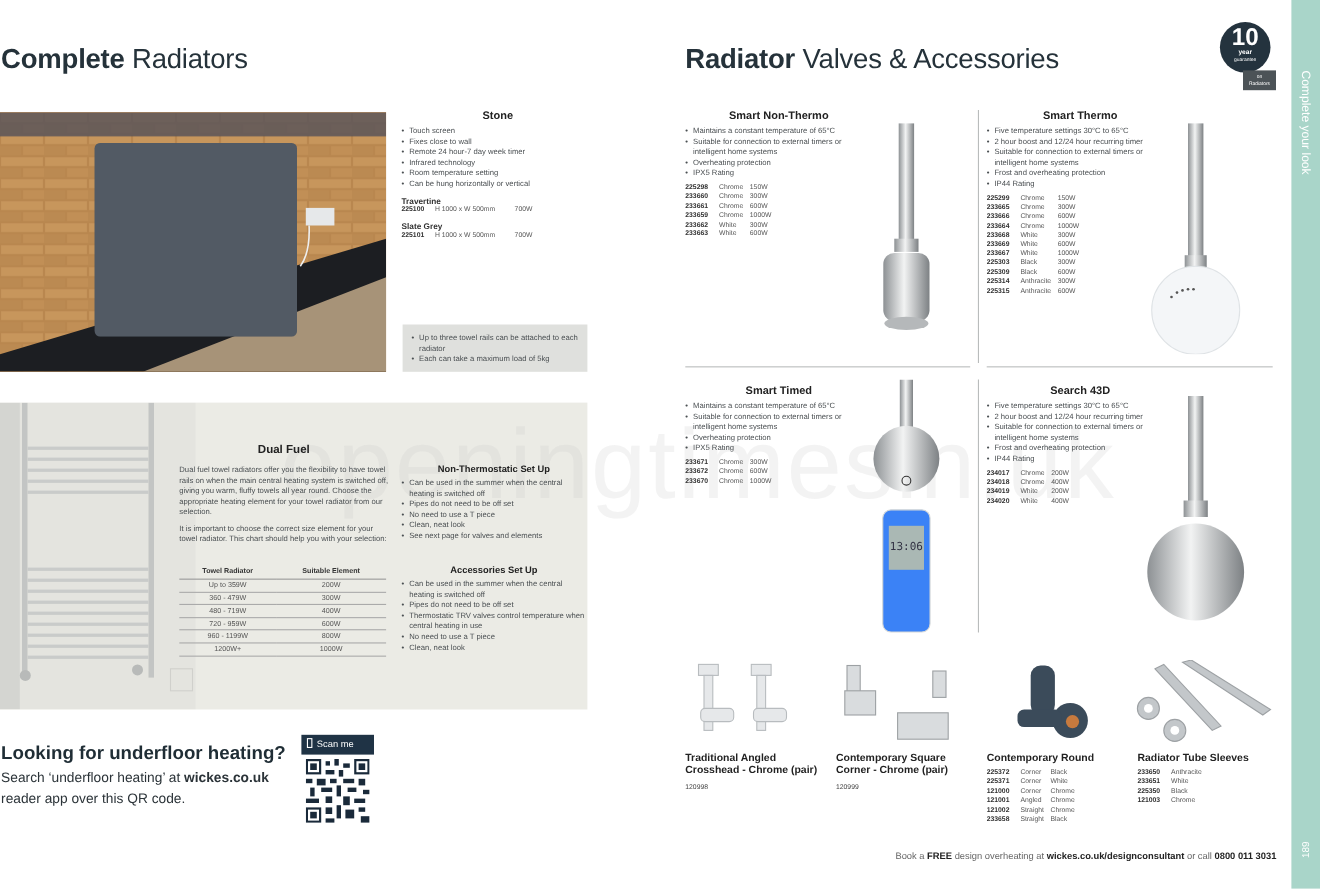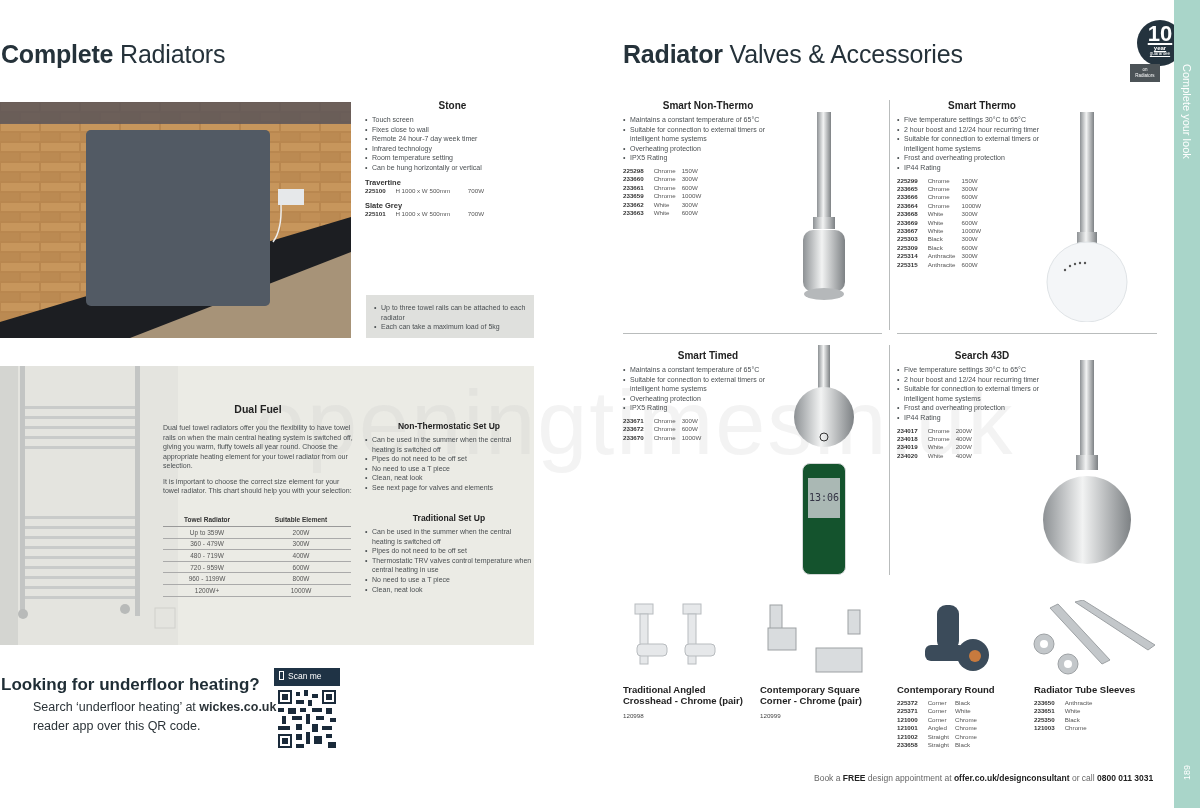--- a/index.html
+++ b/index.html
@@ -26,21 +26,21 @@
   table.size { border-collapse: collapse; font-size: 6.5px; color: #555; width: 188px; }
   table.size th { font-weight: 700; color: #333; padding: 3px 0; border-bottom: 1px solid #999; }
   table.size td { text-align: center; padding: 1.8px 0; border-bottom: 1px solid #aaa; }
   .divider-h { height: 1px; background: #b9bcbc; }
   .divider-v { width: 1px; background: #b9bcbc; }
   .sidebar { background: #a9d5c9; }
   .vtext { writing-mode: vertical-rl; color: #ffffff; font-size: 11px; white-space: nowrap; }
   .badge { width: 46px; height: 46px; border-radius: 50%; background: #24333e; color: #fff; text-align: center; }
   .watermark { font-size: 90px; color: rgba(200,200,200,0.22); font-weight: 300; letter-spacing: 2px; white-space: nowrap; }
   .ufh-h { font-size: 17px; font-weight: 700; color: #1f2d35; white-space: nowrap; }
-  .ufh-t { font-size: 12.5px; line-height: 18.5px; color: #2b3338; white-space: nowrap; padding-left: 32px; }
+  .ufh-t { font-size: 12.5px; line-height: 18.5px; color: #2b3338; white-space: nowrap; }
   .footer { font-size: 8.5px; color: #666; white-space: nowrap; }
   .footer b { color: #222; text-align: right; }
   .acc-ttl { font-size: 9.5px; font-weight: 700; color: #222; line-height: 11px; }
   .acc-code { font-size: 6.2px; color: #444; margin-top: 6px; }
 </style>
 </head>
 <body>
 
 <div class="abs h1" style="left:1px; top:40px;">
   <b>Complete</b>
@@ -178,21 +178,21 @@
   <ul class="bul">
     <li>Can be used in the summer when the central heating is switched off</li>
     <li>Pipes do not need to be off set</li>
     <li>No need to use a T piece</li>
     <li>Clean, neat look</li>
     <li>See next page for valves and elements</li>
   </ul>
 </div>
 
 <div class="abs" style="left:365px; top:513px; width:168px;">
-  <div class="ttl" style="font-size:8.5px;">Traditional Set Up</div>
+  <div class="ttl" style="font-size:8.5px;">Accessories Set Up</div>
   <ul class="bul">
     <li>Can be used in the summer when the central heating is switched off</li>
     <li>Pipes do not need to be off set</li>
     <li>Thermostatic TRV valves control temperature when central heating in use</li>
     <li>No need to use a T piece</li>
     <li>Clean, neat look</li>
   </ul>
 </div>
 
 <div class="abs ufh-h" style="left:1px; top:675px;">Looking for underfloor heating?</div>
@@ -243,21 +243,21 @@
       <rect x="9" y="27" width="4" height="2"></rect>
     </g>
   </svg>
 </div>
 
 <div class="abs h1" style="left:623px; top:40px;">
   <b>Radiator</b>
   <span class="light">Valves &amp; Accessories</span>
 </div>
 
-<div class="abs badge" style="left:1137px; top:20px;text-decoration:underline;">
+<div class="abs badge" style="left:1109px; top:20px;">
   <div style="font-size:22px; font-weight:700; line-height:22px; margin-top:3px;">10</div>
   <div style="font-size:6px; font-weight:700; line-height:6px;">year</div>
   <div style="font-size:4.5px; line-height:6px;">guarantee</div>
 </div>
 <div class="abs" style="left:1130px; top:64px; width:30px; height:18px; background:#4c5357; color:#fff; text-align:center; font-size:4.5px; line-height:6px; padding-top:3px;">
   <div>on</div>
   <div>Radiators</div>
 </div>
 
 <div class="abs sidebar" style="left:1174px; top:0; width:26px; height:808px;">
@@ -441,21 +441,21 @@
   </tbody>
     </table>
 </div>
 <div class="abs" style="left:790px; top:345px;">
   <svg width="70" height="110" viewBox="0 0 70 110">
     <rect x="28" y="0" width="12" height="50" fill="url(#chr)"></rect>
     <circle cx="34" cy="72" r="30" fill="url(#chr)"></circle>
     <circle cx="34" cy="92" r="4" fill="none" stroke="#333" stroke-width="1"></circle>
   </svg>
 </div>
-<div class="abs" style="left:802px; top:463px; width:44px; height:112px; background:#14532d; border:1px solid #d5d8d8; border-radius:8px;">
+<div class="abs" style="left:802px; top:463px; width:44px; height:112px; background:#3b82f6; border:1px solid #d5d8d8; border-radius:8px;">
   <div style="margin:14px 5px 0 5px; height:40px; background:#aab8b4; text-align:center; font-family:'DejaVu Sans Mono', monospace; font-size:10px; padding-top:14px; color:#334;">13:06</div>
 </div>
 
 <div class="abs" style="left:897px; top:350px; width:170px;">
   <div class="ttl">Search 43D</div>
   <ul class="bul">
     <li>Five temperature settings 30°C to 65°C</li>
     <li>2 hour boost and 12/24 hour recurring timer</li>
     <li>Suitable for connection to external timers or intelligent home systems</li>
     <li>Frost and overheating protection</li>
@@ -606,14 +606,14 @@
         </tr>
     <tr>
           <td class="code">121003</td>
           <td>Chrome</td>
         </tr>
   </tbody>
     </table>
 </div>
 
 <div class="abs footer" style="left:814px; top:773px;">
-  <span>Book a </span><b>FREE</b><span> design appointment at </span><b>offer.co.uk/designconsultant</b><span> or call </span><b>0800 011 3031</b>
+  <span>Book a </span><b>FREE</b><span> design overheating at </span><b>wickes.co.uk/designconsultant</b><span> or call </span><b>0800 011 3031</b>
 </div>
 
 </body></html>

